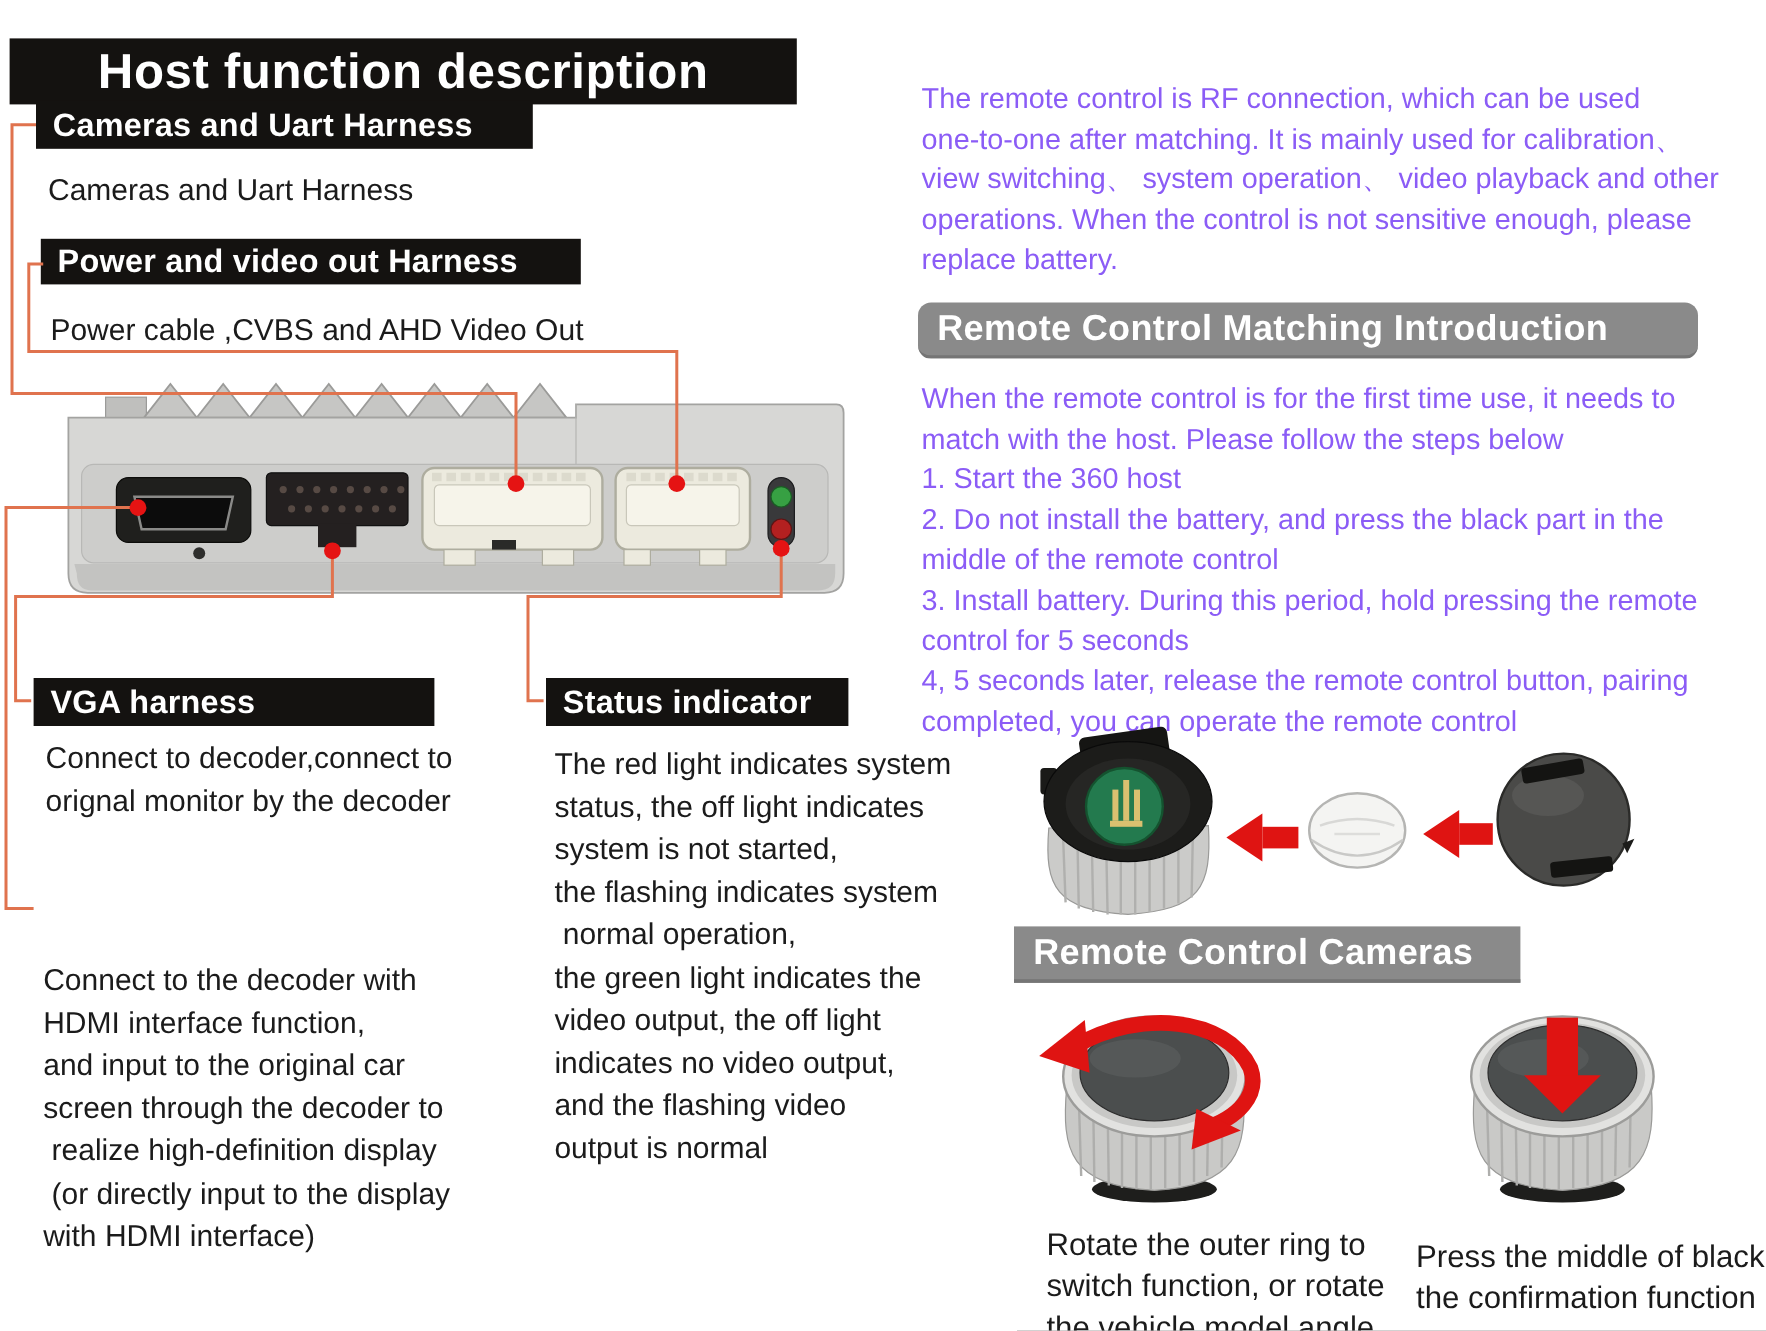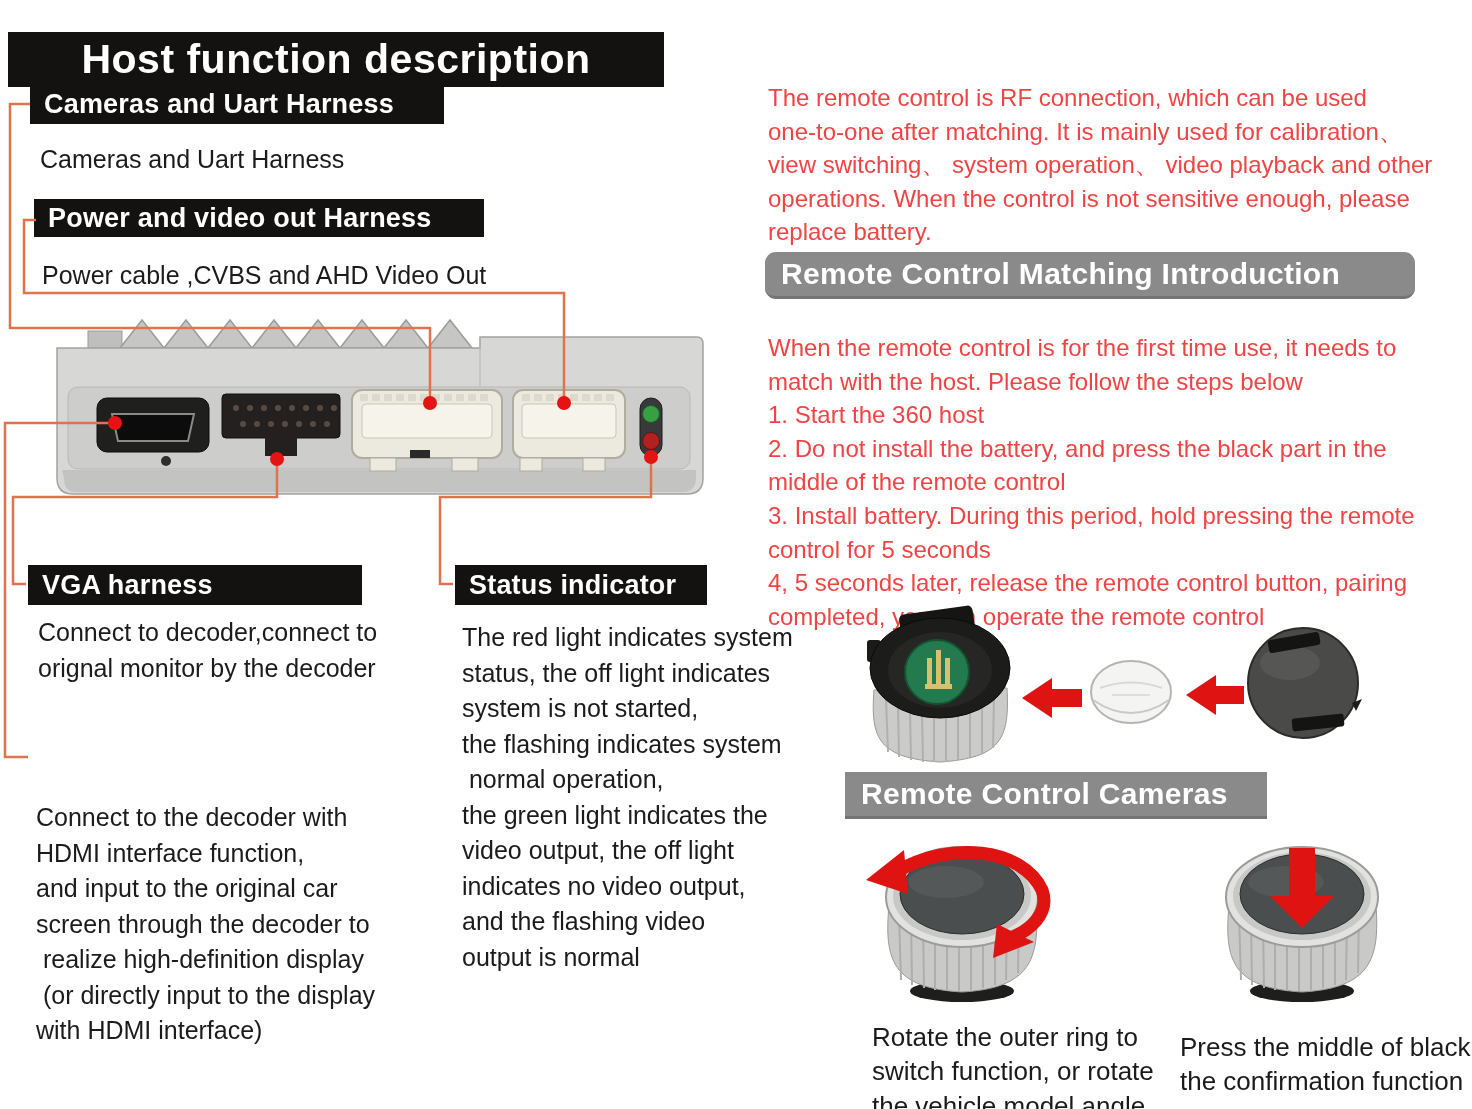--- a/index.html
+++ b/index.html
@@ -17,21 +17,21 @@
   .banner-label{
     background:var(--banner-black,#141210);color:#fff;font-weight:bold;
     font-size:27px;display:flex;align-items:center;padding-left:14px;
     letter-spacing:0.2px;
   }
   .banner-gray{
     background:var(--banner-gray,#8a8a8a);color:#fff;font-weight:bold;
     font-size:30px;display:flex;align-items:center;padding-left:16px;
     border-bottom:3px solid #757575;letter-spacing:0.3px;
   }
-  .para{font-size:24px;line-height:1.40;white-space:pre;color:#ef4444;margin-top:15px;}
+  .para{font-size:24px;line-height:1.40;white-space:pre;color:#8b5cf6;}
   .para-lg{font-size:25px;line-height:1.42;white-space:pre;color:#1b1b1b;}
   .caption{font-size:26px;line-height:1.32;white-space:pre;color:#1b1b1b;}
   svg{display:block;}
 </style>
 </head>
 <body>
 
 <div class="canvas">
 
   <div class="abs banner-xl" style="left:8px;top:8px;width:656px;height:55px;">Host function description</div>

